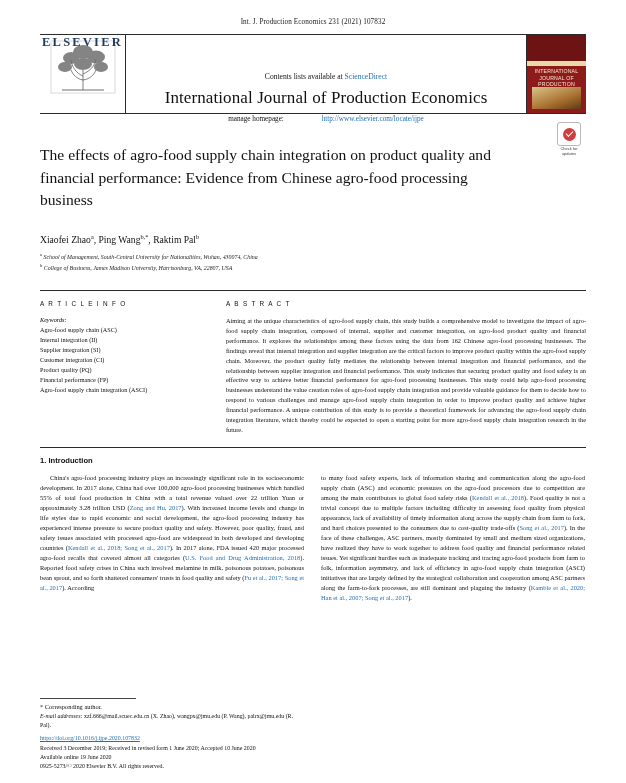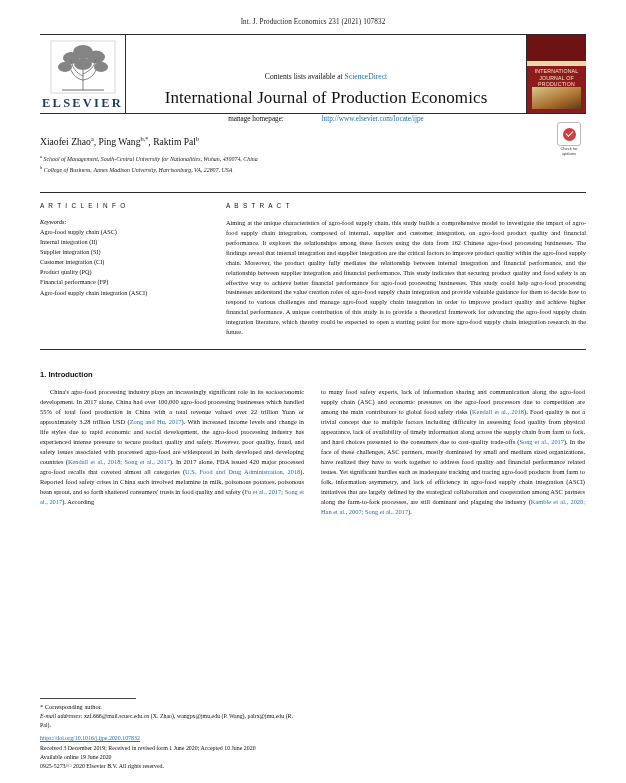--- a/index.html
+++ b/index.html
@@ -39,21 +39,20 @@
     display: flex;
     align-items: stretch;
     position: relative;
   }
   .elsevier {
     width: 86px;
     border-right: 1px solid #2b2b2b;
     position: relative;
     display: flex;
     flex-direction: column;
-    justify-content: flex-end;
     align-items: center;
     padding-bottom: 2px;
     overflow: hidden;
   }
   .elsevier .tree {
     position: absolute;
     top: 4px; left: 0; right: 0;
     height: 56px;
     display: flex; align-items: center; justify-content: center;
   }
@@ -190,21 +189,21 @@
   .abstract p {
     margin: 0;
     font-size: 6.35px;
     line-height: 1.56;
     text-align: justify;
     color: #111;
   }
 
   
   .section-num {
-    margin-top: 20px;
+    margin-top: 8px;
     font-size: 7.6px;
     font-weight: bold;
     font-family: "Liberation Sans", sans-serif;
     color: #111;
   }
   .cols {
     margin-top: 8px;
     display: flex;
     gap: 17px;
   }
@@ -290,20 +289,21 @@
   </div>
 
   <div class="crossmark">
     <div class="badge">
         <div class="dot"></div>
       </div>
     <div>Check for</div>
     <div>updates</div>
   </div>
 
+  <div class="title">The effects of agro-food supply chain integration on product quality and financial performance: Evidence from Chinese agro-food processing business</div>
 
   <div class="authors">
     <span>Xiaofei Zhao<sup>a</sup>, Ping Wang<sup>b,*</sup>, Raktim Pal<sup>b</sup></span>
   </div>
 
   <div class="affil"><sup>a</sup> School of Management, South-Central University for Nationalities, Wuhan, 430074, China</div>
   <div class="affil" style="margin-top:1px;"><sup>b</sup> College of Business, James Madison University, Harrisonburg, VA, 22807, USA</div>
 
   <div class="infoblock">
     <div class="artinfo">

